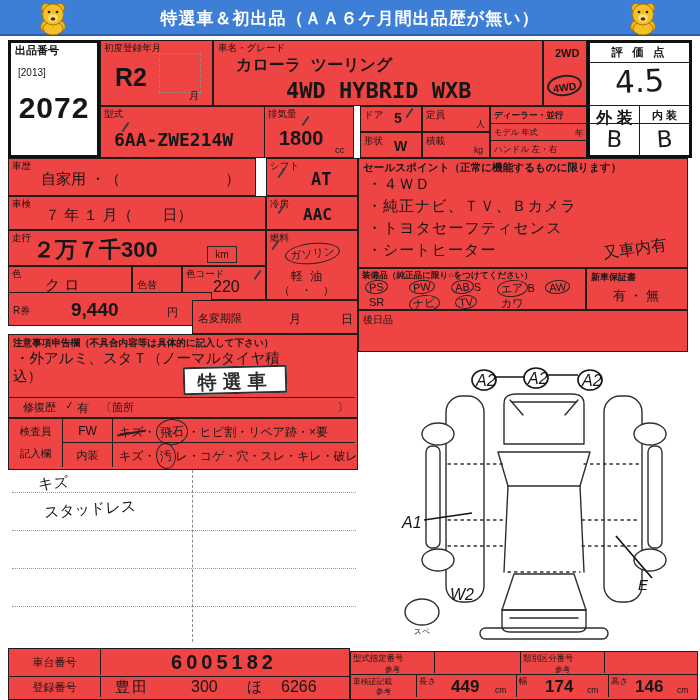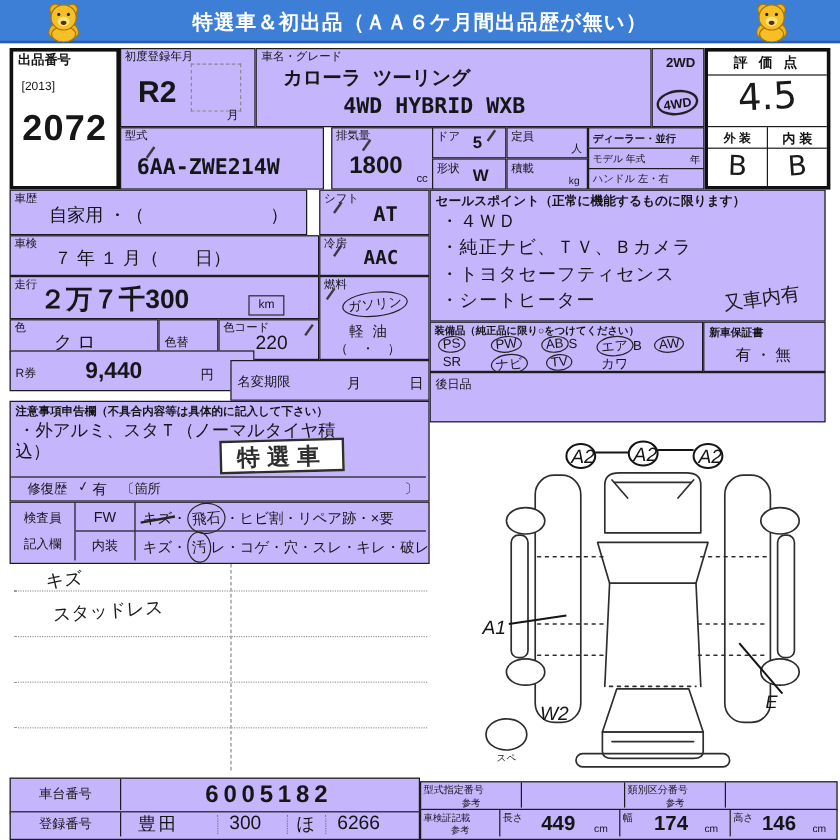--- a/index.html
+++ b/index.html
@@ -1,19 +1,19 @@
 <!DOCTYPE html>
 <html><head>
 <meta charset="utf-8">
 <style>
   html,body{margin:0;padding:0}
   body{width:700px;height:700px;position:relative;background:#fff;color:#161616;
        font-family:"Liberation Sans","DejaVu Sans",sans-serif;overflow:hidden}
   .a{position:absolute;box-sizing:border-box}
-  .b{border:1.8px solid #1c1c1c;background:#c4b5fd}
+  .b{border:1.8px solid #1c1c1c;background:#ef4444}
   .b3{border:3px solid #101010;background:#fff}
   .lbl{font-size:9.5px;line-height:1.05;color:#141414}
   .mono{font-family:"DejaVu Sans Mono","Liberation Mono",monospace}
   .hw{font-family:"DejaVu Sans",sans-serif;color:#1a1a1a}
   .circ{display:inline-block;border:1.7px solid #242424;border-radius:50%;padding:0 3px;transform:rotate(-5deg)}
   .dotline{border-bottom:1.6px dotted #9a9a9a}
   .vdash{border-left:1.5px dashed #8a8a8a}
   .tick{width:11px;height:2px;background:#3a3a3a;transform:rotate(-55deg);position:absolute}
   .strike{position:relative}
   .strike::after{content:"";position:absolute;left:-2px;right:-2px;top:52%;height:1.8px;background:#242424;transform:rotate(-10deg)}
@@ -64,47 +64,47 @@
   <div class="a b" style="left:100px;top:40px;width:113px;height:66px">
     <div class="a lbl" style="left:3px;top:2px">初度登録年月</div>
     <div class="a" style="left:14px;top:22px;font-size:25px;font-weight:bold">R2</div>
     <div class="a" style="left:58px;top:12px;width:42px;height:40px;border:1.4px dashed #8a8a8a"></div>
     <div class="a" style="left:88px;top:48px;font-size:10px">月</div>
   </div>
 
   <div class="a b" style="left:213px;top:40px;width:330px;height:66px">
     <div class="a lbl" style="left:4px;top:2px">車名・グレード</div>
     <div class="a mono" style="left:22px;top:14px;font-size:16px;font-weight:600">カローラ ツーリング</div>
-    <div class="a mono" style="left:72px;top:37px;font-size:18px;font-weight:700">4WD HYBRID WXB</div>
+    <div class="a mono" style="left:72px;top:37px;font-size:22px;font-weight:700">4WD HYBRID WXB</div>
   </div>
 
   <div class="a b" style="left:543px;top:40px;width:44px;height:66px">
     <div class="a" style="left:11px;top:6px;font-size:11px;font-weight:bold">2WD</div>
     <div class="a" style="left:3px;top:34px;width:35px;height:21px;line-height:21px;text-align:center;font-size:10.5px;font-weight:bold;border:2px solid #222;border-radius:50%;transform:rotate(-8deg)">4WD</div>
   </div>
 
   <div class="a b3" style="left:587px;top:40px;width:105px;height:118px">
     <div class="a" style="left:0;top:2px;width:99px;text-align:center;font-size:11.5px;font-weight:bold;letter-spacing:3px;border-bottom:1.6px solid #1c1c1c;padding-bottom:2px">評 価 点</div>
     <div class="a hw" style="left:0;top:20px;width:99px;text-align:center;font-size:31px;transform:rotate(-3deg)">4.5</div>
     <div class="a" style="left:0;top:62px;width:99px;height:50px;border-top:1.8px solid #1c1c1c">
       <div class="a" style="left:49px;top:0;width:0;height:50px;border-left:1.6px solid #1c1c1c"></div>
-      <div class="a" style="left:0;top:2px;width:49px;text-align:center;font-size:10px;font-weight:bold">外 装</div>
+      <div class="a" style="left:0;top:2px;width:49px;text-align:center;font-size:16px;font-weight:bold">外 装</div>
       <div class="a" style="left:50px;top:2px;width:49px;text-align:center;font-size:11px;font-weight:bold">内 装</div>
       <div class="a" style="left:0;top:17px;width:99px;border-bottom:1.4px solid #1c1c1c"></div>
       <div class="a hw" style="left:0;top:20px;width:49px;text-align:center;font-size:23px;transform:rotate(2deg)">B</div>
       <div class="a hw" style="left:50px;top:20px;width:49px;text-align:center;font-size:23px;transform:rotate(-4deg)">B</div>
     </div>
   </div>
 
   <div class="a b" style="left:100px;top:106px;width:170px;height:52px">
     <div class="a lbl" style="left:3px;top:2px">型式</div>
     <div class="a mono" style="left:13px;top:22px;font-size:18px;font-weight:700">6AA-ZWE214W</div>
   </div>
 
-  <div class="a b" style="left:276px;top:106px;width:90px;height:52px">
+  <div class="a b" style="left:264px;top:106px;width:90px;height:52px">
     <div class="a lbl" style="left:3px;top:2px">排気量</div>
     <div class="a" style="left:14px;top:20px;font-size:20px;font-weight:700">1800</div>
     <div class="a" style="left:70px;top:37px;font-size:9.5px">cc</div>
   </div>
 
   <div class="a b" style="left:360px;top:106px;width:62px;height:26px">
     <div class="a lbl" style="left:3px;top:3px">ドア</div>
     <div class="a" style="left:33px;top:3px;font-size:14px;font-weight:bold">5</div>
   </div>
   <div class="a b" style="left:360px;top:132px;width:62px;height:26px">

